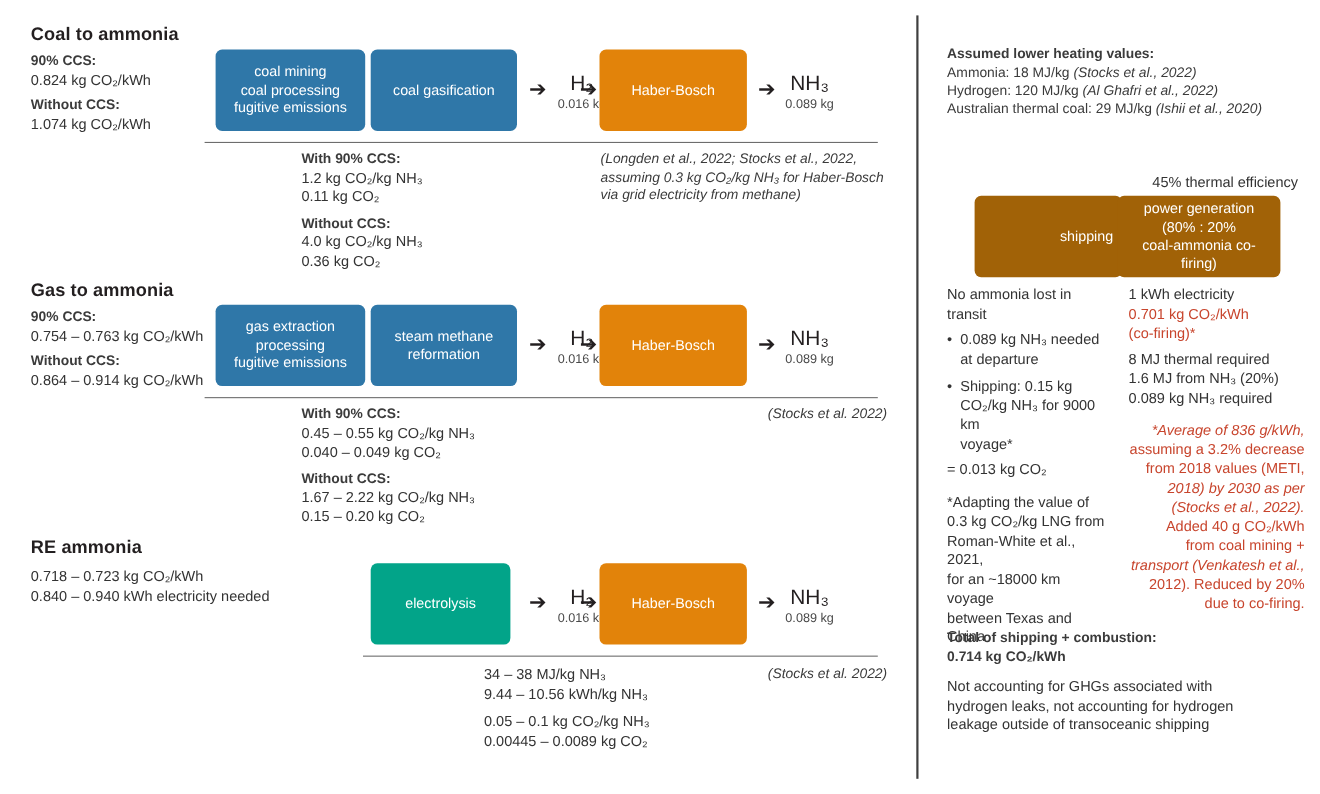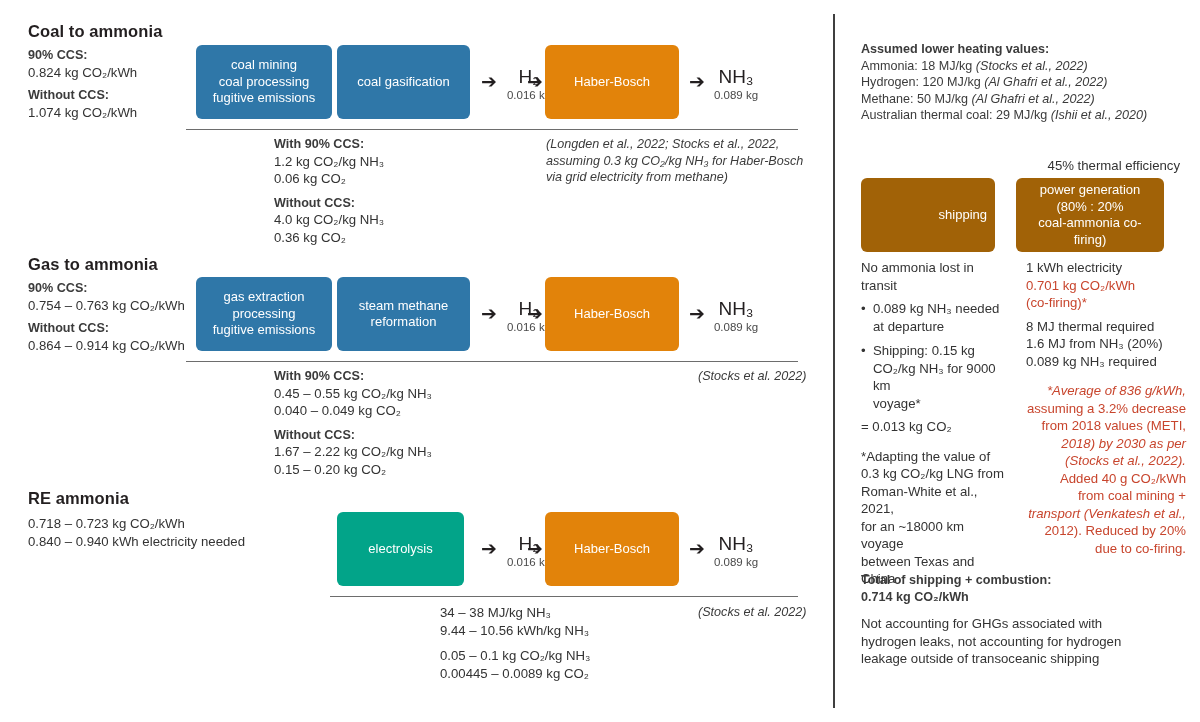--- a/index.html
+++ b/index.html
@@ -117,21 +117,21 @@
   <div class="mol" style="left:706px; top:66px; width:60px;">
     <div class="sym">NH₃</div>
     <div class="mass">0.089 kg</div>
   </div>
 
   <div class="rule" style="left:186px; top:129px; width:612px;"></div>
 
   <div class="tb" style="left:274px; top:136px; width:250px;">
     <p class="sm bold">With 90% CCS:</p>
     <p class="md">1.2 kg CO₂/kg NH₃</p>
-    <p class="md">0.06 kg CO₂</p>
+    <p class="md">0.11 kg CO₂</p>
     <p class="sm bold" style="margin-top:7px;">Without CCS:</p>
     <p class="md">4.0 kg CO₂/kg NH₃</p>
     <p class="md">0.36 kg CO₂</p>
   </div>
 
   <div class="tb" style="left:546px; top:136px; width:265px;">
     <p class="sm ital">(Longden et al., 2022; Stocks et al., 2022,</p>
     <p class="sm ital">assuming 0.3 kg CO₂/kg NH₃ for Haber-Bosch</p>
     <p class="sm ital">via grid electricity from methane)</p>
   </div>
@@ -230,29 +230,28 @@
   <div class="tb" style="left:698px; top:604px; width:110px;">
     <p class="sm ital">(Stocks et al. 2022)</p>
   </div>
 
   <div class="vrule" style="left:833px; top:14px; height:694px;"></div>
 
   <div class="tb" style="left:861px; top:41px; width:320px;">
     <p class="sm bold">Assumed lower heating values:</p>
     <p class="sm"><span>Ammonia: 18 MJ/kg </span><span class="ital">(Stocks et al., 2022)</span></p>
     <p class="sm"><span>Hydrogen: 120 MJ/kg </span><span class="ital">(Al Ghafri et al., 2022)</span></p>
-    <p class="sm"><span>Methane: 50 MJ/kg </span><span class="ital">(Al Ghafri et al., 2022)</span></p>
     <p class="sm"><span>Australian thermal coal: 29 MJ/kg </span><span class="ital">(Ishii et al., 2020)</span></p>
   </div>
 
   <div class="tb" style="left:1008px; top:157px; width:172px; text-align:right;">
     <p class="md">45% thermal efficiency</p>
   </div>
 
-  <div class="box gray" style="left:861px; top:178px; width:134px; height:74px;">
+  <div class="box gray" style="left:886px; top:178px; width:134px; height:74px;">
     <div>shipping</div>
   </div>
 
   <div class="box gray" style="left:1016px; top:178px; width:148px; height:74px;">
     <div>
       <div>power generation</div>
       <div>(80% : 20%</div>
       <div>coal-ammonia co-firing)</div>
     </div>
   </div>

